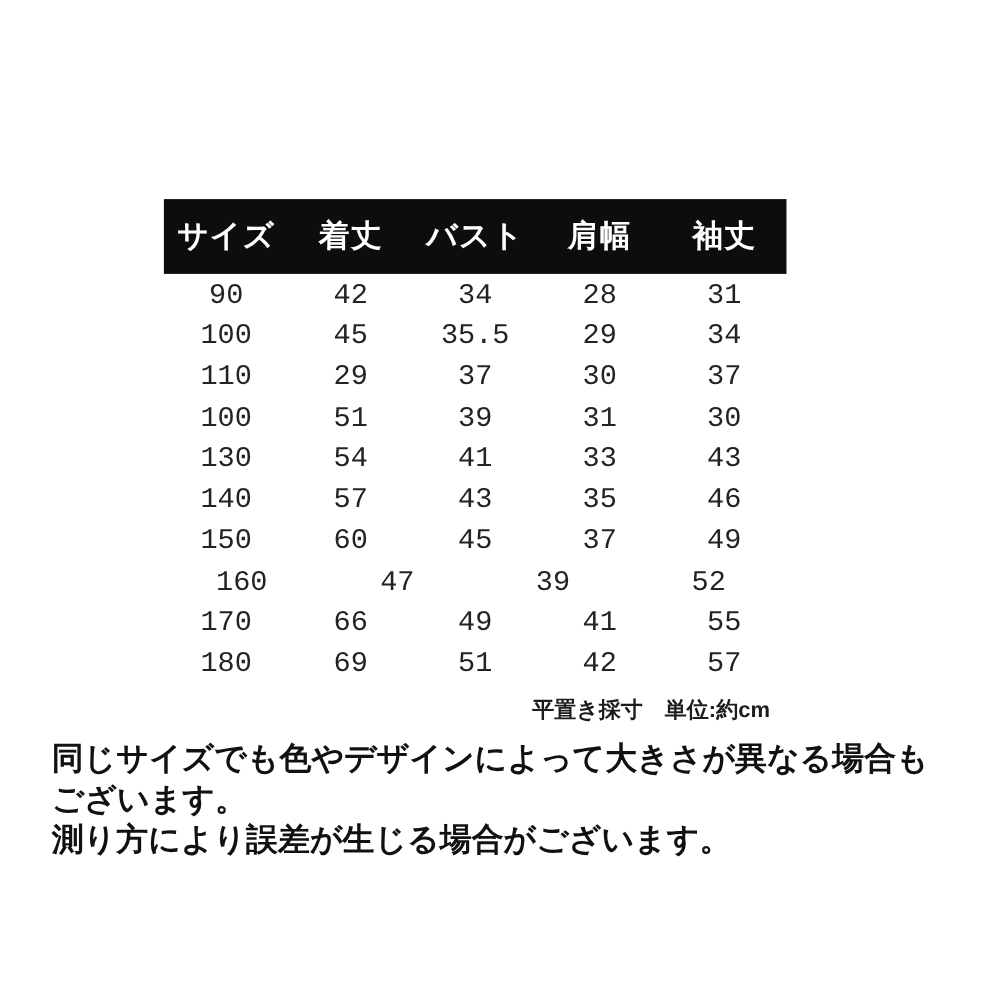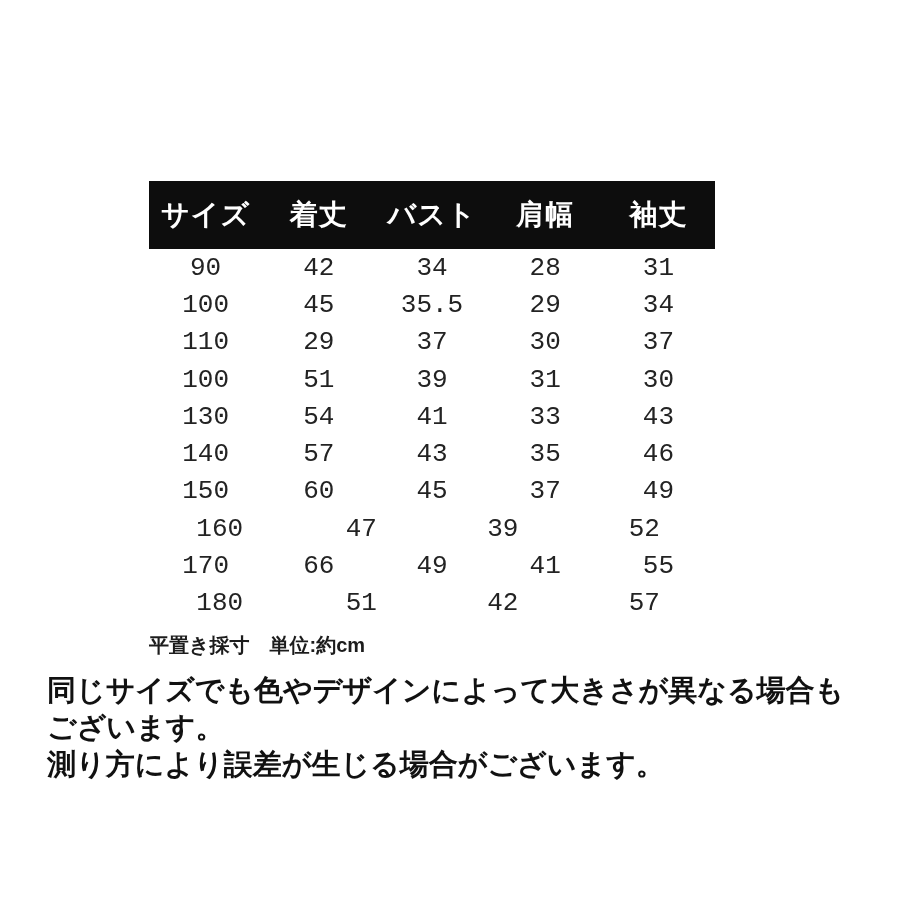--- a/index.html
+++ b/index.html
@@ -45,21 +45,21 @@
   }
   .bcell {
     color: #232323;
     font-size: 26px;
   }
   .measure-note {
     position: absolute;
     left: 149px;
     top: 632px;
     width: 551px;
-    text-align: left;
+    text-align: right;
     font-size: 20px;
     color: #1c1c1c;
     font-weight: 600;
   }
   .footer-note {
     position: absolute;
     left: 47px;
     top: 672px;
     width: 820px;
     font-size: 29px;
@@ -139,20 +139,21 @@
         </div>
         <div class="row">
           <div class="cell bcell">170</div>
           <div class="cell bcell">66</div>
           <div class="cell bcell">49</div>
           <div class="cell bcell">41</div>
           <div class="cell bcell">55</div>
         </div>
         <div class="row">
           <div class="cell bcell">180</div>
+          <div class="cell bcell">69</div>
           <div class="cell bcell">51</div>
           <div class="cell bcell">42</div>
           <div class="cell bcell">57</div>
         </div>
       </div>
   </div>
 
   <div class="measure-note">平置き採寸　単位:約cm</div>
 
   <div class="footer-note">

